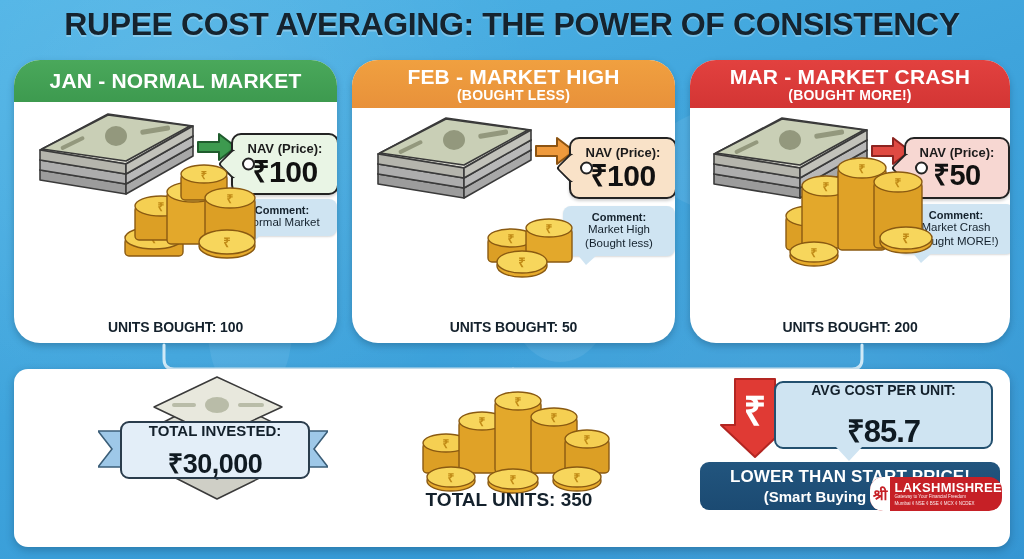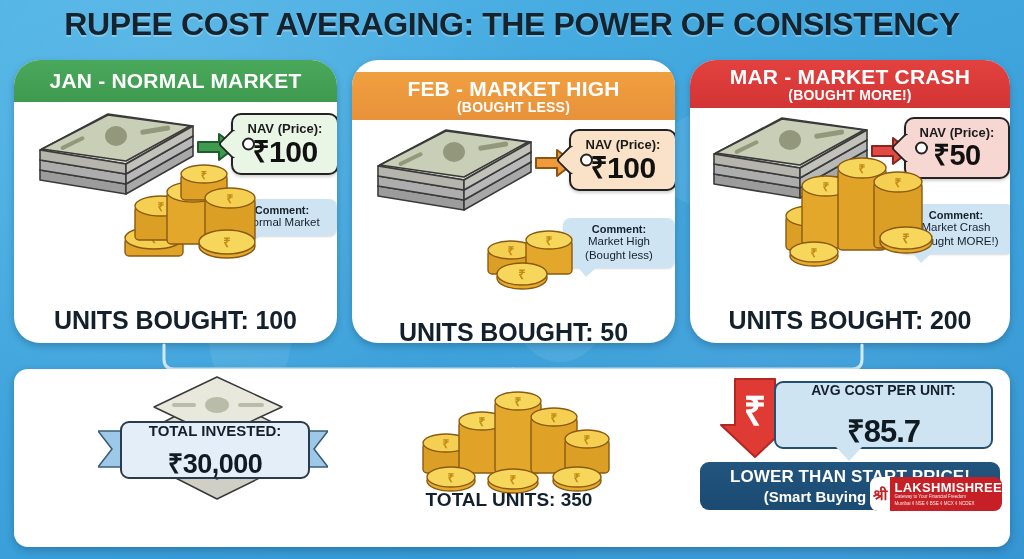--- a/index.html
+++ b/index.html
@@ -39,35 +39,36 @@
   .card.mar{left:690px;width:320px;}
 
   .cardhead{
     height:42px;display:flex;flex-direction:column;align-items:center;justify-content:center;
     color:#fff;line-height:1.02;
   }
   .cardhead.two{height:48px;}
   .cardhead .h1{font-size:21px;font-weight:bold;letter-spacing:.2px;white-space:nowrap;}
   .cardhead .h2{font-size:14px;font-weight:bold;letter-spacing:.2px;margin-top:1px;}
   .hd-green{background:linear-gradient(180deg,#4aa85b,#3d9a4f);}
-  .hd-orange{background:linear-gradient(180deg,#f0a040,#e8913a);margin-top:12px;}
+  .hd-orange{background:linear-gradient(180deg,#f0a040,#e8913a);}
   .hd-red{background:linear-gradient(180deg,#e2413f,#d33534);}
 
   .cardbody{position:relative;height:241px;}
 
   
   .bundle{position:absolute;}
   
   .arrow{position:absolute;}
   
   .tag{
     position:absolute;
     border:2.5px solid #232323;border-radius:10px;
     display:flex;flex-direction:column;align-items:center;justify-content:center;
     box-shadow:0 2px 3px rgba(0,0,0,.18);
+    margin-top:20px;
   }
   .tag .lbl{font-size:13px;font-weight:bold;color:#1b1b1b;line-height:1;}
   .tag .val{font-size:30px;font-weight:bold;color:#111;line-height:1;margin-top:2px;letter-spacing:-.5px;}
   .tag .val.small{font-size:29px;}
   .taghole{
     position:absolute;left:9px;top:50%;transform:translateY(-50%);
     width:9px;height:9px;border-radius:50%;border:2px solid #232323;background:#fff;
   }
   .tagnotch{
     position:absolute;left:-11px;top:50%;transform:translateY(-50%) rotate(45deg);
@@ -90,21 +91,21 @@
   .bubble b{display:block;font-size:11px;font-weight:bold;}
   .bubble span{display:block;font-size:11.5px;line-height:1.18;}
   .bubble:after{
     content:"";position:absolute;left:14px;bottom:-9px;
     width:0;height:0;border-left:9px solid transparent;border-right:12px solid transparent;
     border-top:11px solid #cfe4f2;
   }
 
   .unitsline{
     position:absolute;left:0;bottom:8px;width:100%;text-align:center;
-    font-size:25px;font-weight:bold;color:#14212c;letter-spacing:-.1px;
+    font-size:14px;font-weight:bold;color:#14212c;letter-spacing:-.1px;
   }
 
   
   .bracket{position:absolute;left:160px;top:343px;width:706px;height:34px;}
 
   
   .bottom{
     position:absolute;left:14px;top:369px;width:996px;height:178px;
     background:#fff;border-radius:14px;overflow:hidden;
     box-shadow:0 3px 8px rgba(12,44,70,.3);
@@ -150,21 +151,21 @@
   .lowerbanner{
     position:absolute;left:686px;top:93px;width:300px;height:48px;
     background:linear-gradient(180deg,#22557e,#1b4a72);border-radius:9px;
     display:flex;flex-direction:column;align-items:center;justify-content:center;color:#fff;
   }
   .lowerbanner .l1{font-size:17px;font-weight:bold;letter-spacing:.1px;}
   .lowerbanner .l2{font-size:15px;font-weight:bold;margin-top:1px;}
 
   .logo{
     position:absolute;right:8px;bottom:4px;width:132px;height:34px;
-    background:#c62026;border-radius:8px;display:flex;align-items:center;
+    background:#c62026;border-radius:13px;display:flex;align-items:center;
     overflow:hidden;
   }
   .logo .mark{
     width:28px;height:100%;display:flex;align-items:center;justify-content:center;
     background:#fff;color:#c62026;font-size:15px;font-weight:bold;
   }
   .logo .txt{flex:1;padding-left:4px;color:#fff;}
   .logo .txt .n{font-size:13px;font-weight:bold;letter-spacing:.3px;line-height:1;}
   .logo .txt .s{font-size:4.5px;line-height:1.5;opacity:.92;}
 </style>

